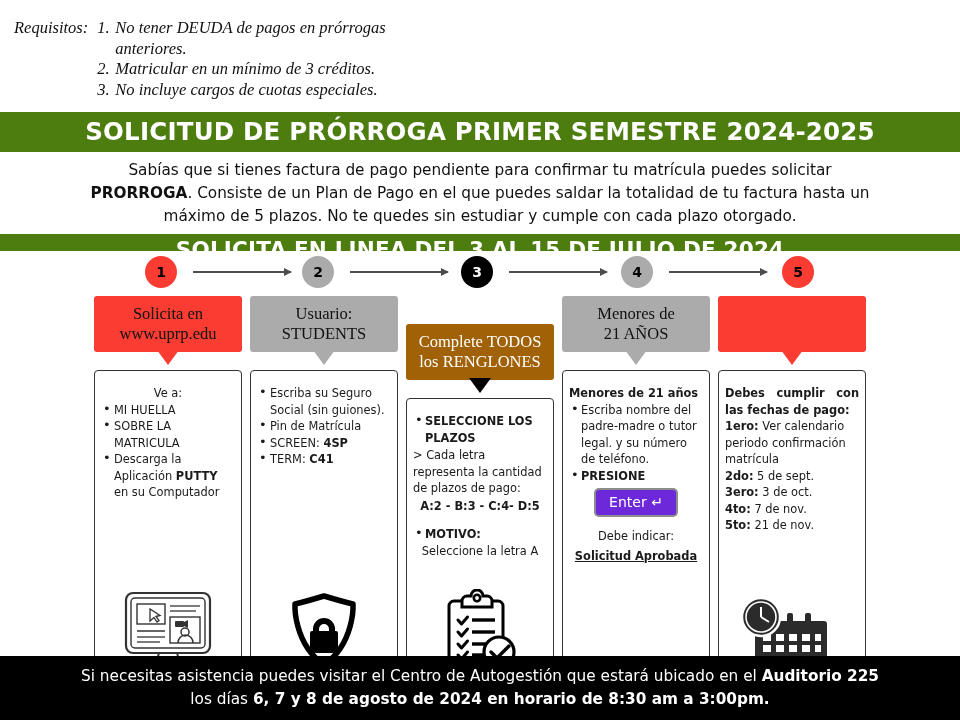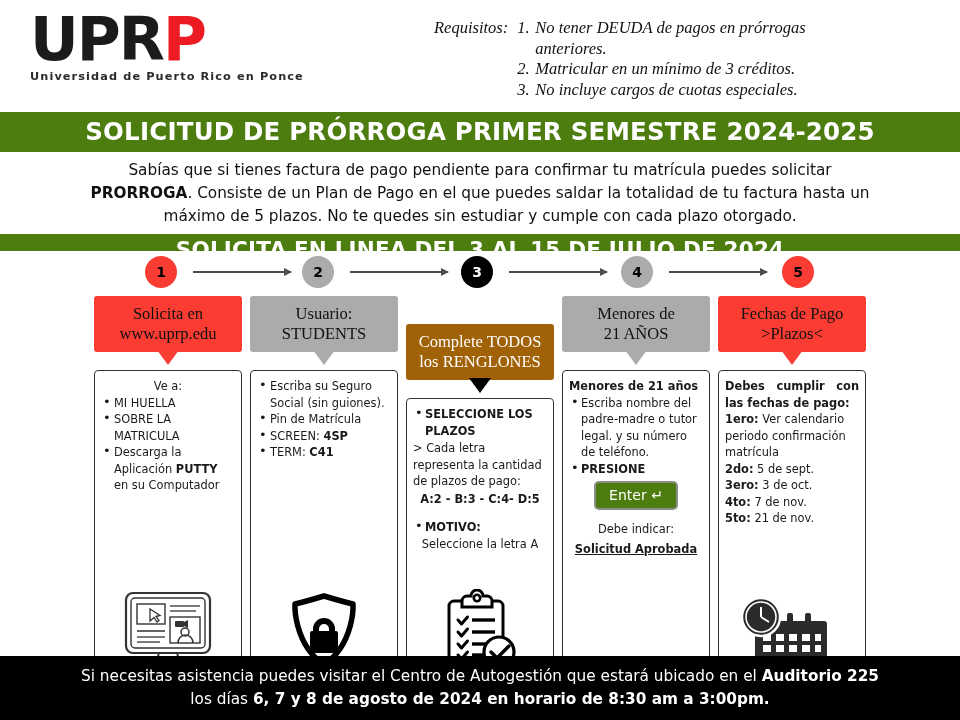--- a/index.html
+++ b/index.html
@@ -116,21 +116,21 @@
   .bubble.gray .tail { border-top-color: #ABABAB; }
   .bubble.black { background: #a16207; color: #fff; margin-top: 28px; }
   .bubble.black .tail { border-top-color: #000; }
 
   .card {
     margin-top: 18px;
     border: 1.5px solid #333;
     border-radius: 4px;
     background: #fff;
     flex: 1;
-    padding: 7px 6px 4px 6px;
+    padding: 14px 6px 4px 6px;
     font-family: "DejaVu Sans", sans-serif;
     font-size: 11.4px;
     line-height: 16.5px;
     color: #1a1a1a;
     display: flex; flex-direction: column;
     min-height: 278px;
   }
   .card b { font-weight: 700; text-align: right; }
   .card .center { text-align: center; }
   .card ul { list-style: none; margin: 0; padding: 0; }
@@ -145,21 +145,21 @@
     font-size: 13px;
   }
   .card ul.tight li { padding-left: 12px; }
   .card .body { flex: 1; }
   .icon-slot { display: flex; align-items: flex-end; justify-content: center; padding-top: 4px; }
 
   .just { text-align: justify; text-justify: inter-word; }
   .underline { text-decoration: underline; }
 
   .enter-key {
-    background: #4d7c0f;
+    background: #6d28d9;
     border: 2px solid #8c8c8c;
     border-radius: 5px;
     color: #fff;
     font-family: "DejaVu Sans", sans-serif;
     font-size: 14px;
     padding: 4px 13px;
     display: inline-block;
     margin: 4px auto 2px auto;
   }
 
@@ -174,24 +174,20 @@
     padding-top: 9px;
   }
   .bottom b { font-weight: 700; }
 </style>
 </head>
 <body>
 
 <div class="page">
 
   <div class="top">
-    <div class="logo-wrap">
-      <div class="logo-text"><span>UPR</span><span class="p-red">P</span></div>
-      <div class="logo-sub">Universidad de Puerto Rico en Ponce</div>
-    </div>
 
     <div class="reqs">
       <div class="req-row">
         <div class="req-label">Requisitos:</div>
         <ul class="req-list">
           <li>
               <span class="req-num">1.</span>
               <span>No tener DEUDA de pagos en prórrogas</span>
             </li>
           <li class="req-ind">
@@ -360,24 +356,20 @@
             <span class="enter-key">Enter ↵</span>
           </div>
           <div class="center" style="margin-top:9px;">Debe indicar:</div>
           <div class="center" style="margin-top:4px;"><b class="underline">Solicitud Aprobada</b></div>
         </div>
       </div>
     </div>
 
     <div class="col">
       <div class="bubble red">
-        <div>
-          <span>Fechas de Pago</span><br>
-          <span>&gt;Plazos&lt;</span>
-        </div>
         <span class="tail"></span>
       </div>
       <div class="card">
         <div class="body">
           <div class="just"><b>Debes cumplir con las fechas de pago:</b></div>
           <div><b>1ero:</b><span> Ver calendario periodo confirmación matrícula</span></div>
           <div><b>2do:</b><span>  5 de sept.</span></div>
           <div><b>3ero:</b><span> 3 de oct.</span></div>
           <div><b>4to:</b><span> 7 de nov.</span></div>
           <div><b>5to:</b><span> 21 de nov.</span></div>

